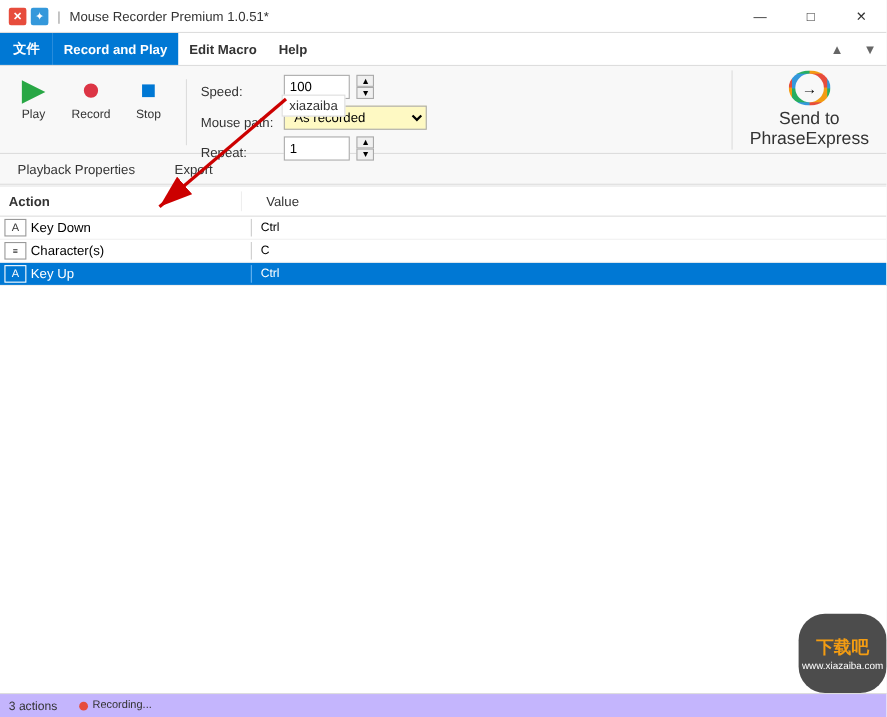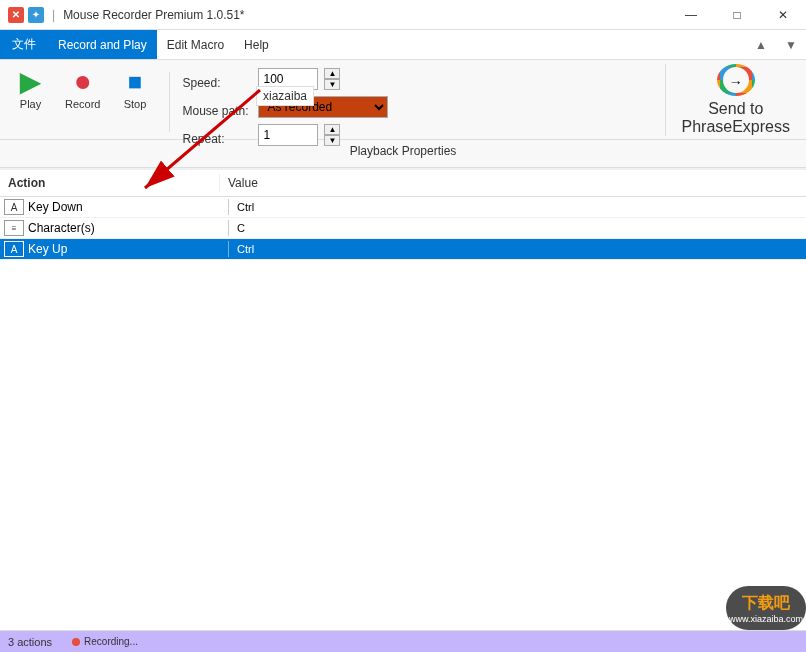--- a/index.html
+++ b/index.html
@@ -15,20 +15,21 @@
     .title-icon-blue { width: 16px; height: 16px; background: #3498db; border-radius: 2px; display: flex; align-items: center; justify-content: center; color: white; font-size: 10px; }
     .title-sep { color: #999; margin: 0 4px; }
     .title-text { font-size: 12px; color: #333; }
     .title-controls { position: absolute; right: 0; top: 0; display: flex; height: 30px; }
     .title-btn { width: 46px; height: 30px; display: flex; align-items: center; justify-content: center; cursor: pointer; font-size: 12px; color: #333; }
 
     
     .menu-bar {
       height: 30px; background: #fff; display: flex; align-items: stretch;
       border-bottom: 1px solid #ddd;
+      font-weight: bold;
     }
     .menu-item {
       padding: 0 10px; display: flex; align-items: center; cursor: pointer;
       font-size: 12px; color: #333; white-space: nowrap;
     }
     .menu-item.active { background: #0078d4; color: white; }
     .menu-file { background: #0078d4; color: white; padding: 0 12px; }
     .menu-nav { margin-left: auto; display: flex; align-items: center; }
     .nav-btn { width: 30px; height: 30px; display: flex; align-items: center; justify-content: center; cursor: pointer; color: #666; }
 
@@ -66,21 +67,21 @@
     }
     .toolbar-spinner {
       display: flex; flex-direction: column; height: 22px;
     }
     .spin-btn {
       width: 16px; height: 11px; background: #f0f0f0; border: 1px solid #aaa;
       display: flex; align-items: center; justify-content: center;
       cursor: pointer; font-size: 8px; line-height: 1;
     }
     .toolbar-select {
-      border: 1px solid #aaa; background: #c2410c; height: 22px;
+      border: 1px solid #aaa; background: #fef9c3; height: 22px;
       font-size: 12px; padding: 0 4px; width: 130px; cursor: pointer;
     }
 
     .toolbar-export {
       display: flex; flex-direction: column; align-items: center;
       justify-content: center; padding: 4px 16px; border-left: 1px solid #ddd;
       height: 72px; cursor: pointer;
     }
     .export-icon-circle {
       width: 38px; height: 38px; border-radius: 50%;
@@ -92,34 +93,34 @@
     .export-icon-inner {
       width: 26px; height: 26px; background: #f8f8f8; border-radius: 50%;
       display: flex; align-items: center; justify-content: center;
       font-size: 14px;
     }
     .export-label { font-size: 16px; color: #333; text-align: center; }
 
     
     .sub-toolbar {
       height: 28px; background: #f8f8f8; border-bottom: 1px solid #ddd;
-      display: flex; align-items: center; padding: 0 8px; gap: 20px; flex-direction: column;
+      display: flex; align-items: center; padding: 0 8px; gap: 20px;
     }
     .sub-btn {
       font-size: 12px; color: #333; cursor: pointer; padding: 4px 8px;
     }
 
     
     .table-area { background: white; flex: 1; overflow: auto; }
     .table-header {
       display: flex; background: white; border-bottom: 1px solid #ddd;
       padding: 4px 0;
     }
     .col-action { width: 220px; padding: 2px 8px; font-weight: bold; font-size: 12px; color: #333; border-right: 1px solid #eee; }
-    .col-value { padding: 2px 8px; font-size: 12px; color: #333; }
+    .col-value { padding: 2px 8px; font-size: 12px; color: #333; margin-left: 14px; }
 
     .table-row {
       display: flex; align-items: center; border-bottom: 1px solid #f0f0f0;
       padding: 2px 0; cursor: pointer;
     }
     .table-row.selected { background: #0078d4; color: white; }
 
     .row-icon {
       width: 20px; height: 16px; margin: 0 4px;
       display: flex; align-items: center; justify-content: center;
@@ -142,21 +143,21 @@
       height: 22px; background: #c4b5fd; border-top: 1px solid #ddd;
       display: flex; align-items: center; padding: 0 8px; gap: 20px;
     }
     .status-left { font-size: 11px; color: #333; }
     .status-right { display: flex; align-items: center; gap: 4px; font-size: 10px; color: #333; text-align: center; }
     .status-dot { width: 8px; height: 8px; border-radius: 50%; background: #e74c3c; }
 
     
     .watermark {
       position: absolute; bottom: 22px; right: 0;
-      width: 80px; height: 44px; background: rgba(0,0,0,0.7);
+      width: 80px; height: 72px; background: rgba(0,0,0,0.7);
       display: flex; flex-direction: column; align-items: center; justify-content: center;
       color: white; font-size: 10px; text-align: center; border-radius: 24px;
     }
     .watermark-top { font-size: 16px; font-weight: bold; color: #f39c12; }
 
     .content-area {
       position: absolute; top: 170px; bottom: 22px; left: 0; right: 0;
       display: flex; flex-direction: column;
     }
   </style>

